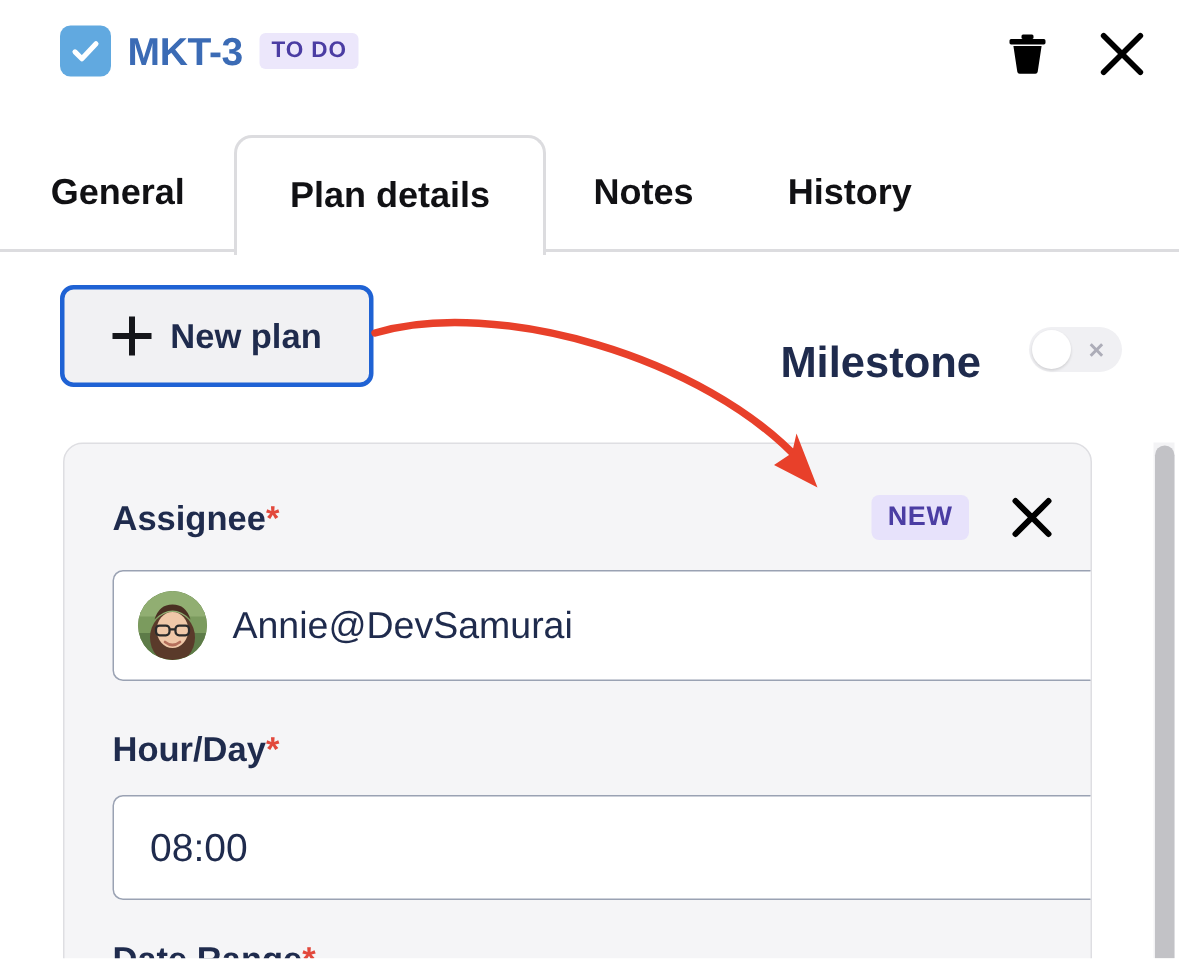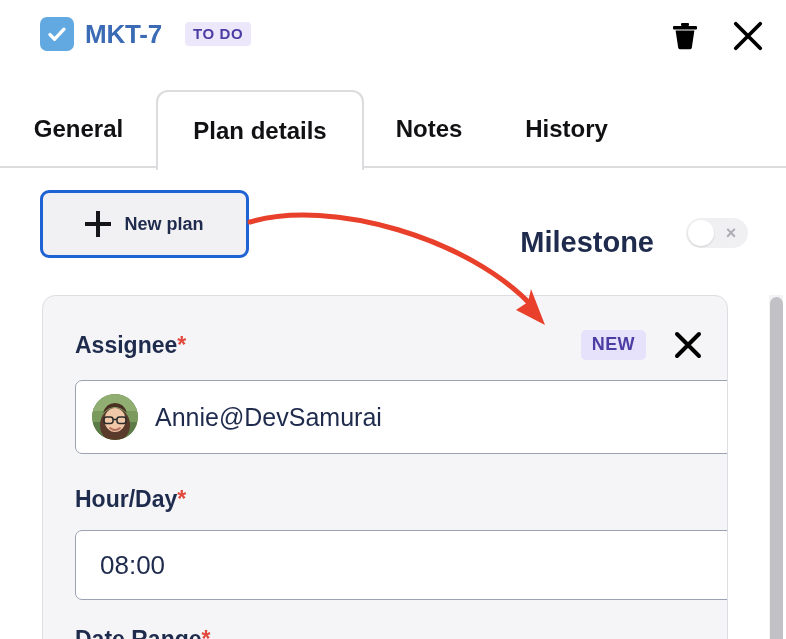--- a/index.html
+++ b/index.html
@@ -52,21 +52,20 @@
   }
   #status-badge {
     background: #ece7fb;
     color: #4b3da3;
     font-size: 15px;
     font-weight: bold;
     letter-spacing: 0.6px;
     padding: 3px 8px 4px 8px;
     border-radius: 4px;
     white-space: nowrap;
-    margin-left: 12px;
   }
   #header-actions {
     position: absolute;
     right: 22px; top: 20px;
     display: flex;
     align-items: center;
     gap: 31px;
   }
   .hdr-icon {
     width: 32px; height: 32px;
@@ -125,21 +124,21 @@
     border: 3px solid #1f62d4;
     border-radius: 9px;
     background: #f1f1f3;
     display: flex;
     align-items: center;
     justify-content: center;
     gap: 13px;
     cursor: pointer;
   }
   #new-plan-label {
-    font-size: 18px;
+    font-size: 23px;
     font-weight: bold;
     color: #1f2b4d;
     white-space: nowrap;
   }
   .plus-icon {
     width: 26px; height: 26px;
     position: relative;
     flex: none;
   }
   .plus-icon::before, .plus-icon::after {
@@ -310,21 +309,21 @@
 
 <div id="app">
 
   <div id="header">
     <div id="header-left">
       <span class="check-box-icon">
         <svg width="22" height="22" viewBox="0 0 22 22">
           <path d="M4 11.6 L8.6 16.2 L18 6.2" fill="none" stroke="#ffffff" stroke-width="3.4" stroke-linecap="round" stroke-linejoin="round"></path>
         </svg>
       </span>
-      <span id="issue-key">MKT-7</span>
+      <span id="issue-key">MKT-3</span>
       <span id="status-badge">TO DO</span>
     </div>
     <div id="header-actions">
       <span class="hdr-icon">
         <svg width="30" height="32" viewBox="0 0 30 32">
           <rect x="11" y="3" width="8" height="3" rx="1" fill="#000"></rect>
           <rect x="3" y="6" width="24" height="3.6" rx="1.1" fill="#000"></rect>
           <path d="M5.6 10.6 h18.8 l-2.6 17.2 a1.6 1.6 0 0 1 -1.6 1.4 h-10.4 a1.6 1.6 0 0 1 -1.6 -1.4 z" fill="#000"></path>
         </svg>
       </span>

